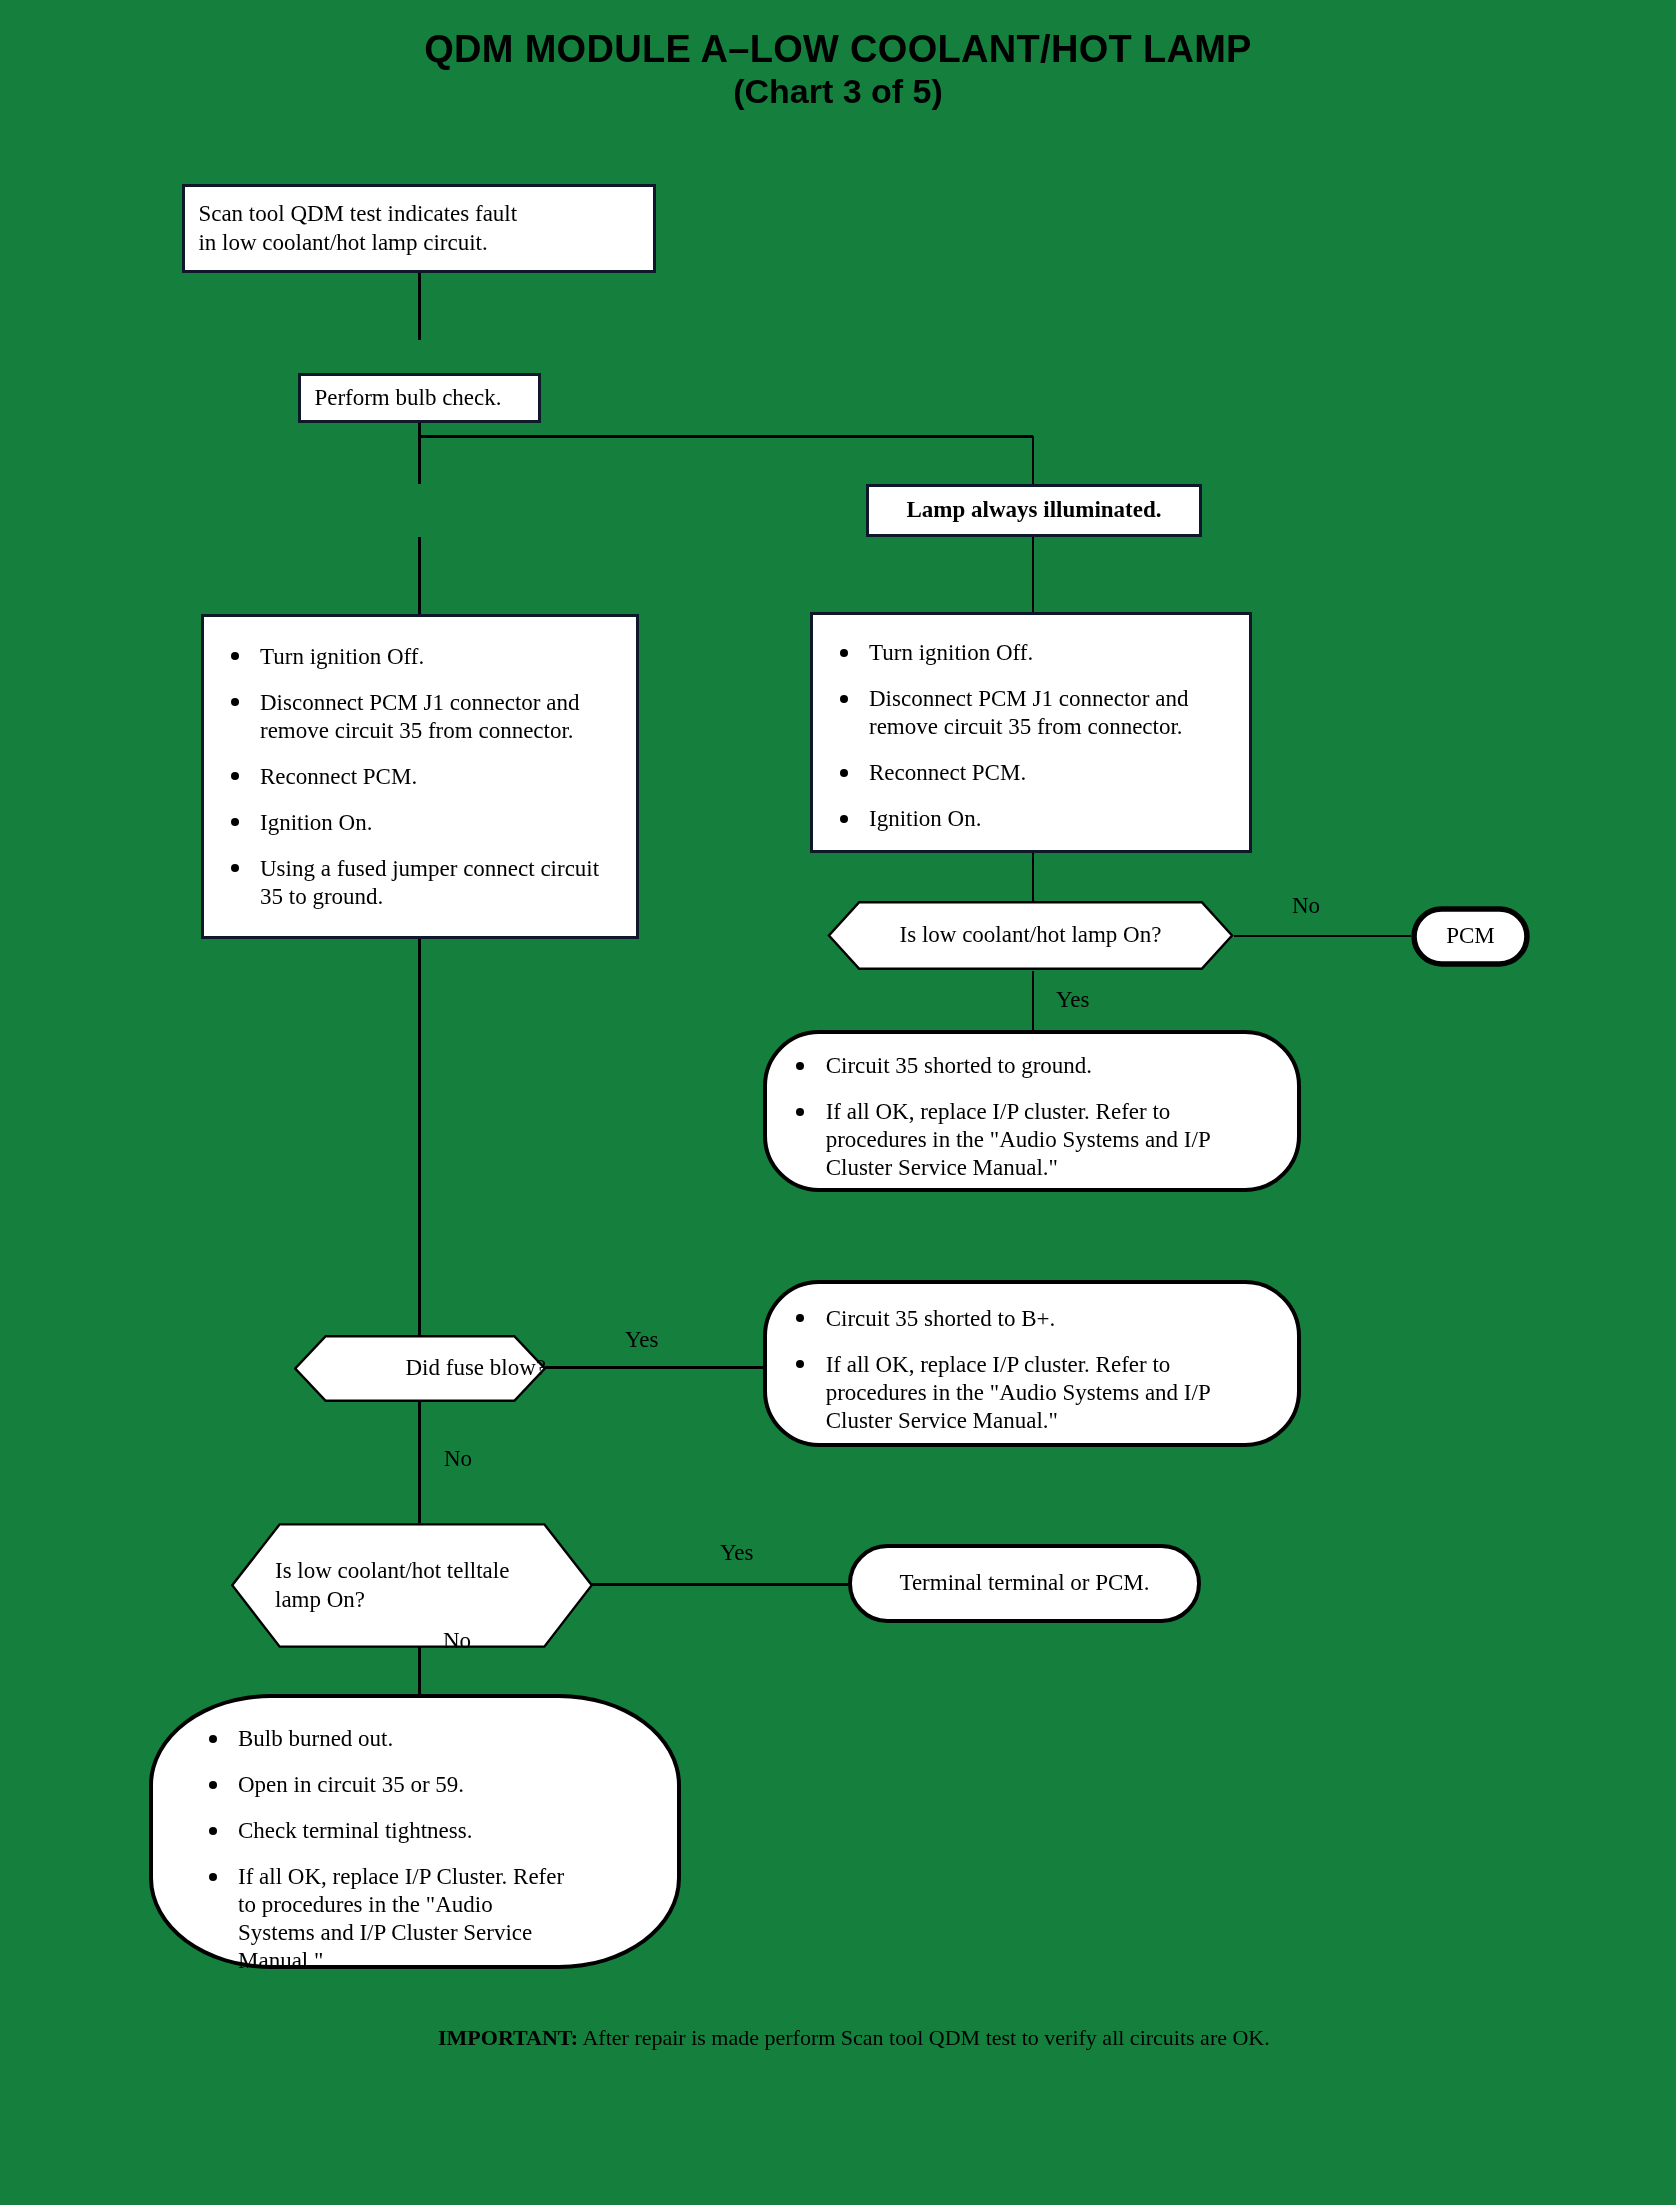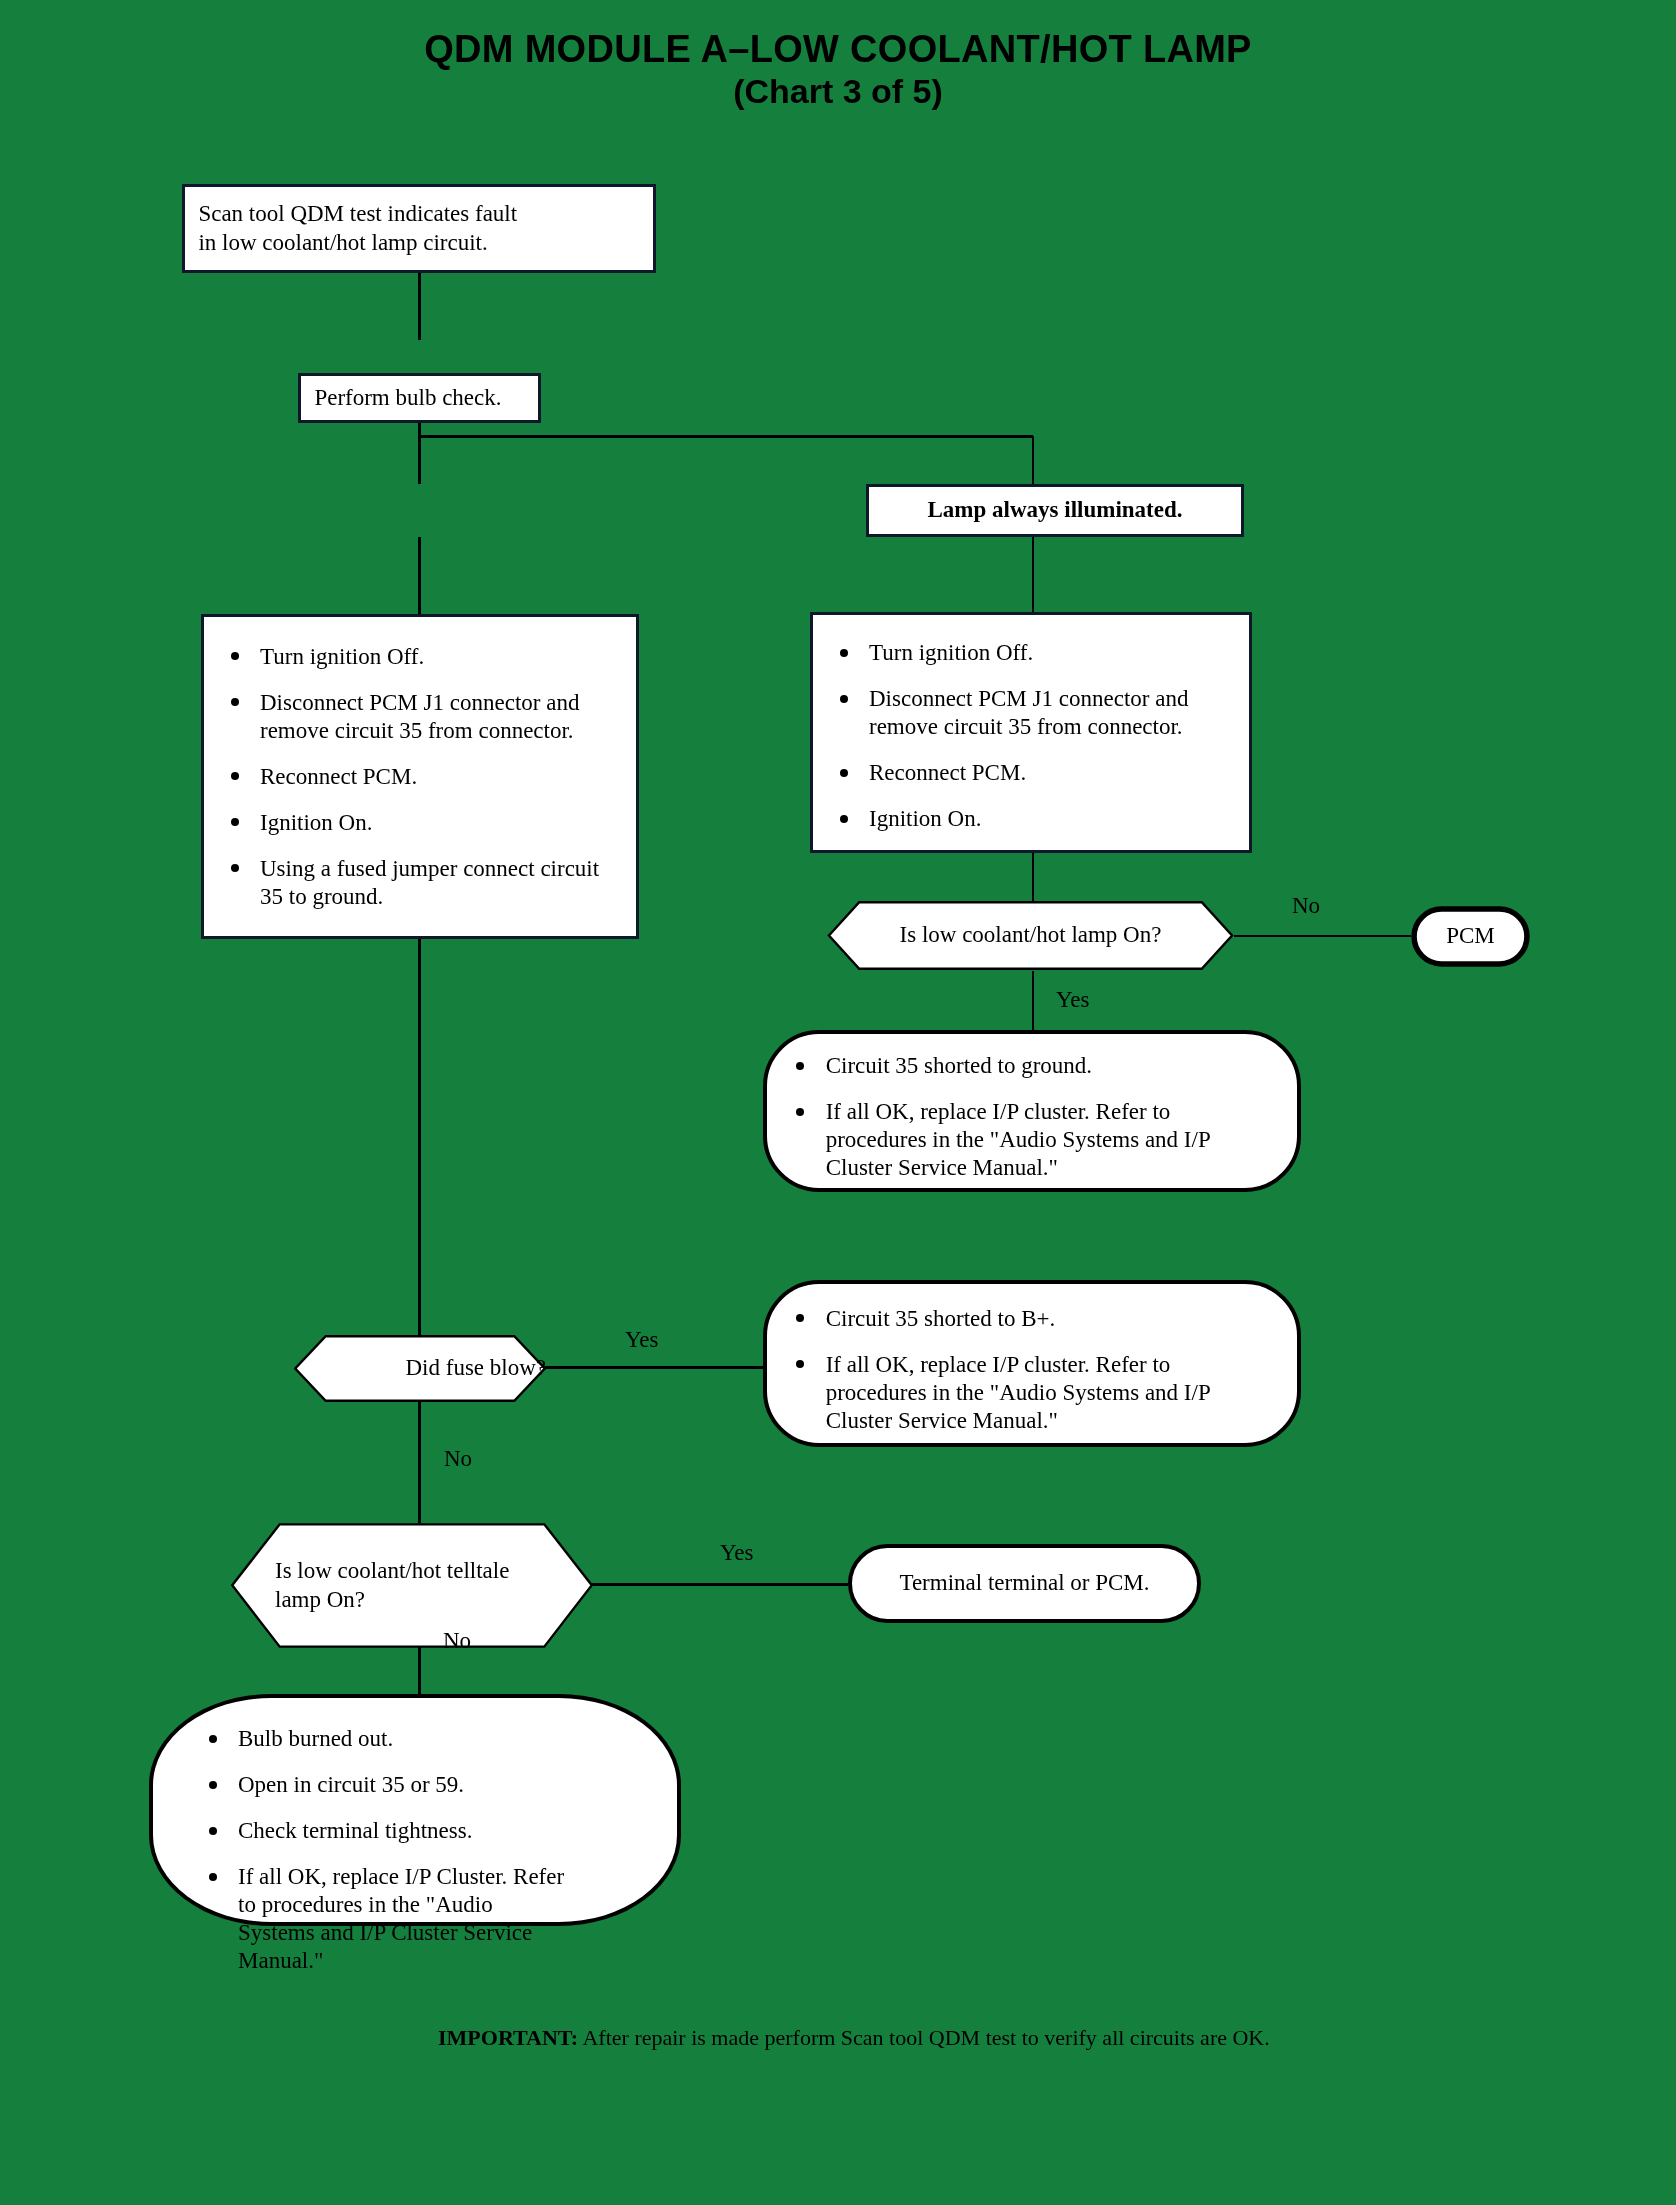--- a/index.html
+++ b/index.html
@@ -120,21 +120,21 @@
       <div>Scan tool QDM test indicates fault</div>
       <div>in low coolant/hot lamp circuit.</div>
     </div>
   </div>
 
   <div class="node rect plain-box" style="left:298px;top:340px;width:243px;height:50px;margin-top:33px;">
     <div class="node-text">Perform bulb check.</div>
   </div>
 
 
-  <div class="node rect plain-box" style="left:866px;top:484px;width:378px;height:53px;justify-content:center;">
+  <div class="node rect plain-box" style="left:866px;top:484px;width:336px;height:53px;justify-content:center;">
     <div class="node-text bold">Lamp always illuminated.</div>
   </div>
 
   <div class="node rect" style="left:201px;top:614px;width:438px;height:325px;padding:25.5px 18px 0 18px;">
     <ul class="bl">
       <li>Turn ignition Off.</li>
       <li>Disconnect PCM J1 connector and remove circuit 35 from connector.</li>
       <li>Reconnect PCM.</li>
       <li>Ignition On.</li>
       <li>Using a fused jumper connect circuit 35 to ground.</li>
@@ -200,21 +200,21 @@
         <div>Is low coolant/hot telltale</div>
         <div>lamp On?</div>
       </div>
     </div>
   </div>
 
   <div class="node round" style="left:848px;top:1544px;width:353px;height:79px;border-radius:40px;justify-content:center;">
     <span class="node-text">Terminal terminal or PCM.</span>
   </div>
 
-  <div class="node round" style="left:149px;top:1694px;width:532px;height:232px;border-radius:122px/91px;padding:27px 30px 0 47px;align-items:flex-start;font-family:Liberation Serif, serif;">
+  <div class="node round" style="left:149px;top:1694px;width:532px;height:275px;border-radius:122px/91px;padding:27px 30px 0 47px;align-items:flex-start;font-family:Liberation Serif, serif;">
     <ul class="bl">
       <li>Bulb burned out.</li>
       <li>Open in circuit 35 or 59.</li>
       <li>Check terminal tightness.</li>
       <li style="max-width:328px;">If all OK, replace I/P Cluster. Refer to procedures in the "Audio Systems and I/P Cluster Service Manual."</li>
     </ul>
   </div>
 
   <span class="edge-label" style="left:1292px;top:894px;">No</span>
   <span class="edge-label" style="left:1056px;top:988px;">Yes</span>

